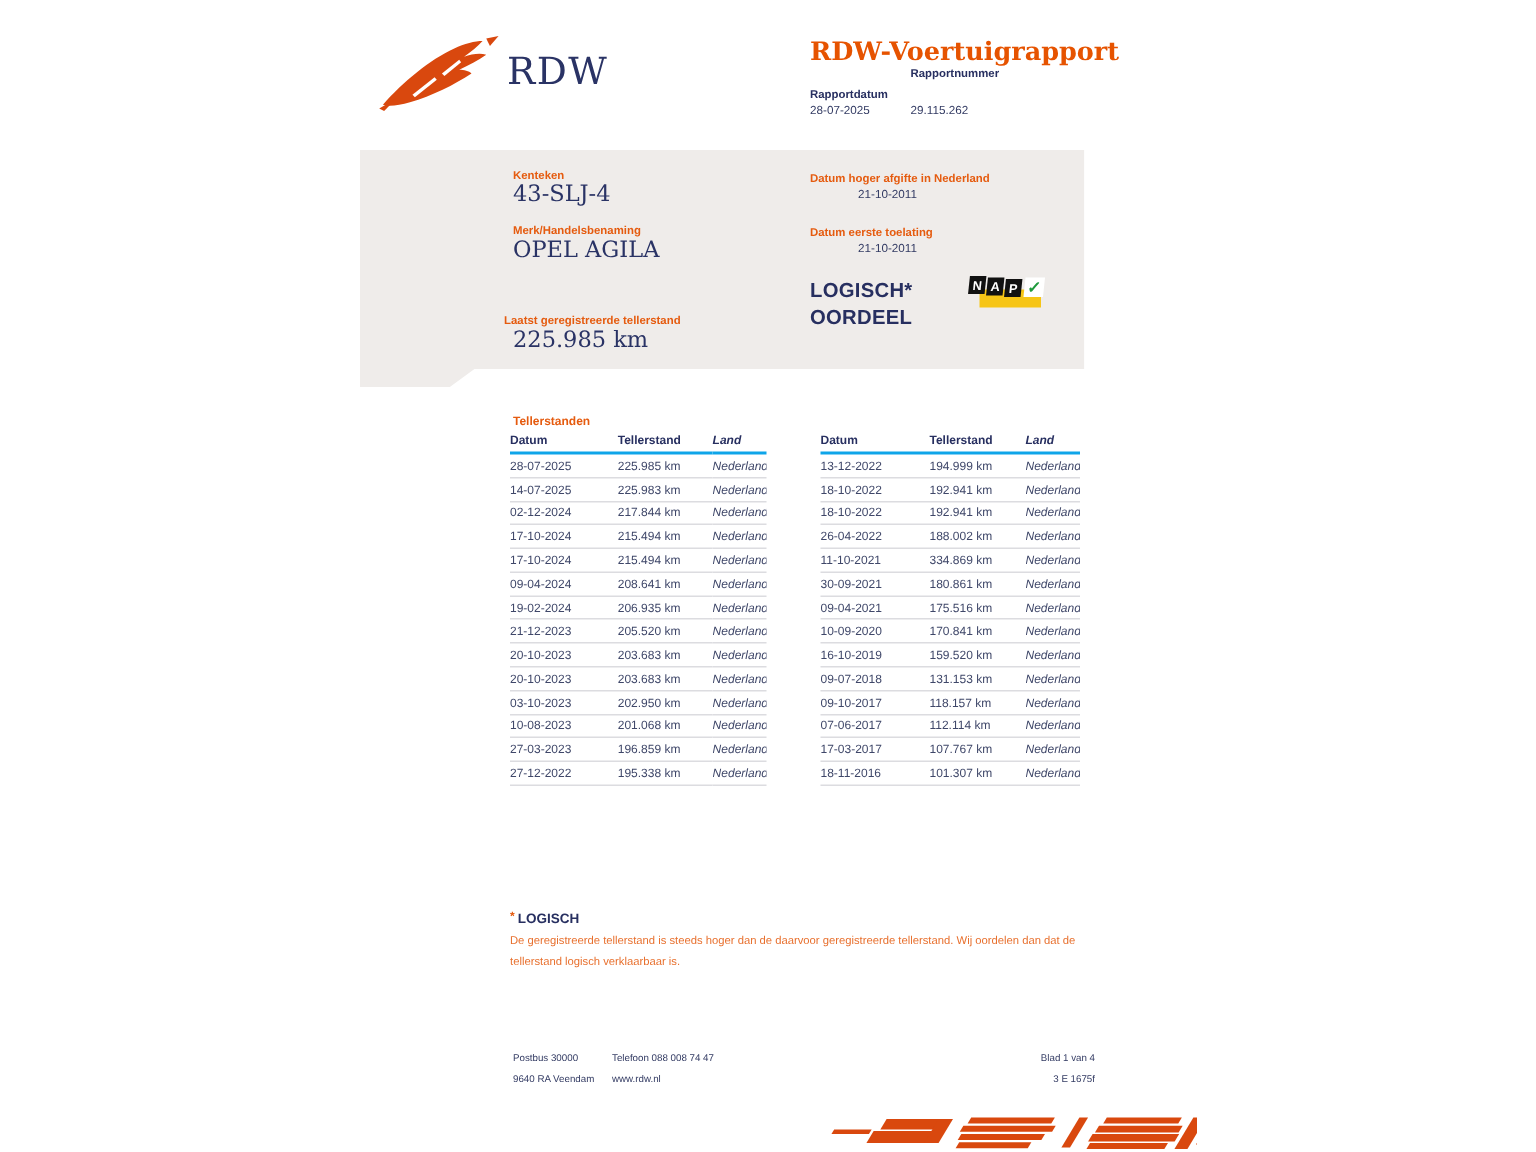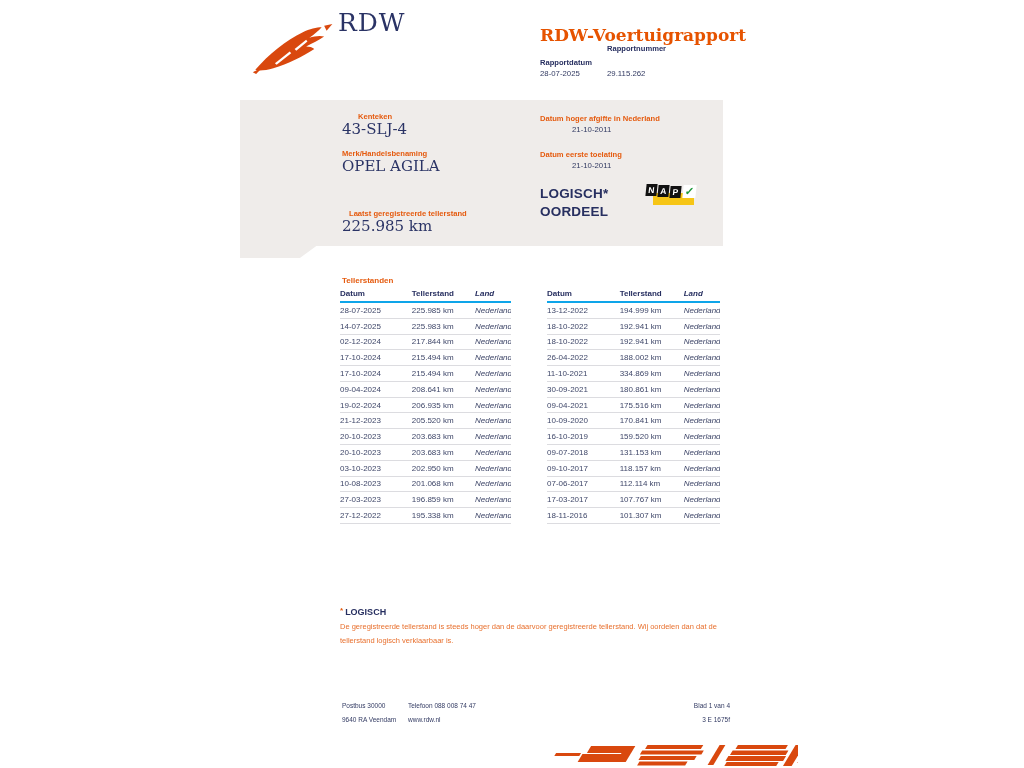--- a/index.html
+++ b/index.html
@@ -6,21 +6,21 @@
   body{
     width:1024px;height:768px;background:#ffffff;position:relative;
     font-family:"Liberation Sans", sans-serif;overflow:hidden;
     -webkit-font-smoothing:antialiased;
   }
   .abs{position:absolute;}
 
   
   .logo-mark{left:252px;top:24px;width:82px;height:50px;}
   .logo-text{
-    left:338px;top:8px;font-family:"DejaVu Serif", serif;
+    left:338px;top:33px;font-family:"DejaVu Serif", serif;
     font-size:25px;color:#2A3365;letter-spacing:1px;
   }
   .doc-title{
     left:540px;top:25px;font-family:"DejaVu Serif", serif;font-weight:bold;
     font-size:17px;color:#E65300;
   }
   .meta-label{font-size:7.6px;font-weight:bold;color:#272F60;}
   .meta-value{font-size:7.8px;color:#333B63;}
   .meta-date-label{left:540px;top:58px;}
   .meta-date-value{left:540px;top:69px;}
@@ -110,27 +110,27 @@
 </div>
 <div class="abs logo-text">RDW</div>
 
 <div class="abs doc-title">RDW-Voertuigrapport</div>
 <div class="abs meta-label meta-date-label">Rapportdatum</div>
 <div class="abs meta-value meta-date-value">28-07-2025</div>
 <div class="abs meta-label meta-num-label">Rapportnummer</div>
 <div class="abs meta-value meta-num-value">29.115.262</div>
 
 <div class="abs graybox">
-  <div class="field-label" style="left:118px;top:12px;text-align:center;">Kenteken</div>
+  <div class="field-label" style="left:102px;top:12px;text-align:center;">Kenteken</div>
   <div class="field-value-lg" style="left:102px;top:20px;">43-SLJ-4</div>
 
   <div class="field-label" style="left:102px;top:49px;">Merk/Handelsbenaming</div>
   <div class="field-value-lg" style="left:102px;top:57px;">OPEL AGILA</div>
 
-  <div class="field-label" style="left:109px;top:109px;">Laatst geregistreerde tellerstand</div>
+  <div class="field-label" style="left:96px;top:109px;">Laatst geregistreerde tellerstand</div>
   <div class="field-value-lg" style="left:102px;top:117px;">225.985 km</div>
 
   <div class="field-label" style="left:300px;top:14px;">Datum hoger afgifte in Nederland</div>
   <div class="field-value-sm" style="left:300px;top:25px;">21-10-2011</div>
 
   <div class="field-label" style="left:300px;top:50px;">Datum eerste toelating</div>
   <div class="field-value-sm" style="left:300px;top:61px;">21-10-2011</div>
 
   <div class="oordeel">
     <div>LOGISCH*</div>

